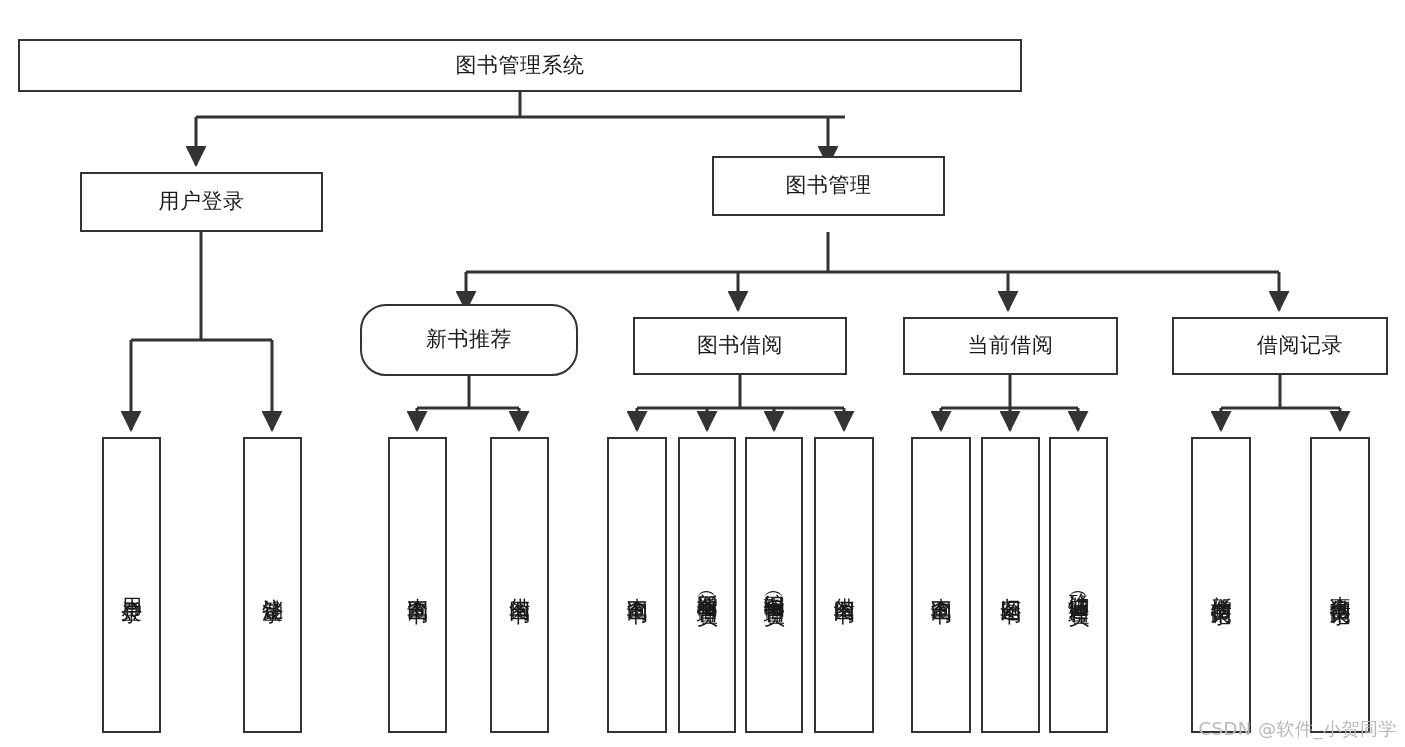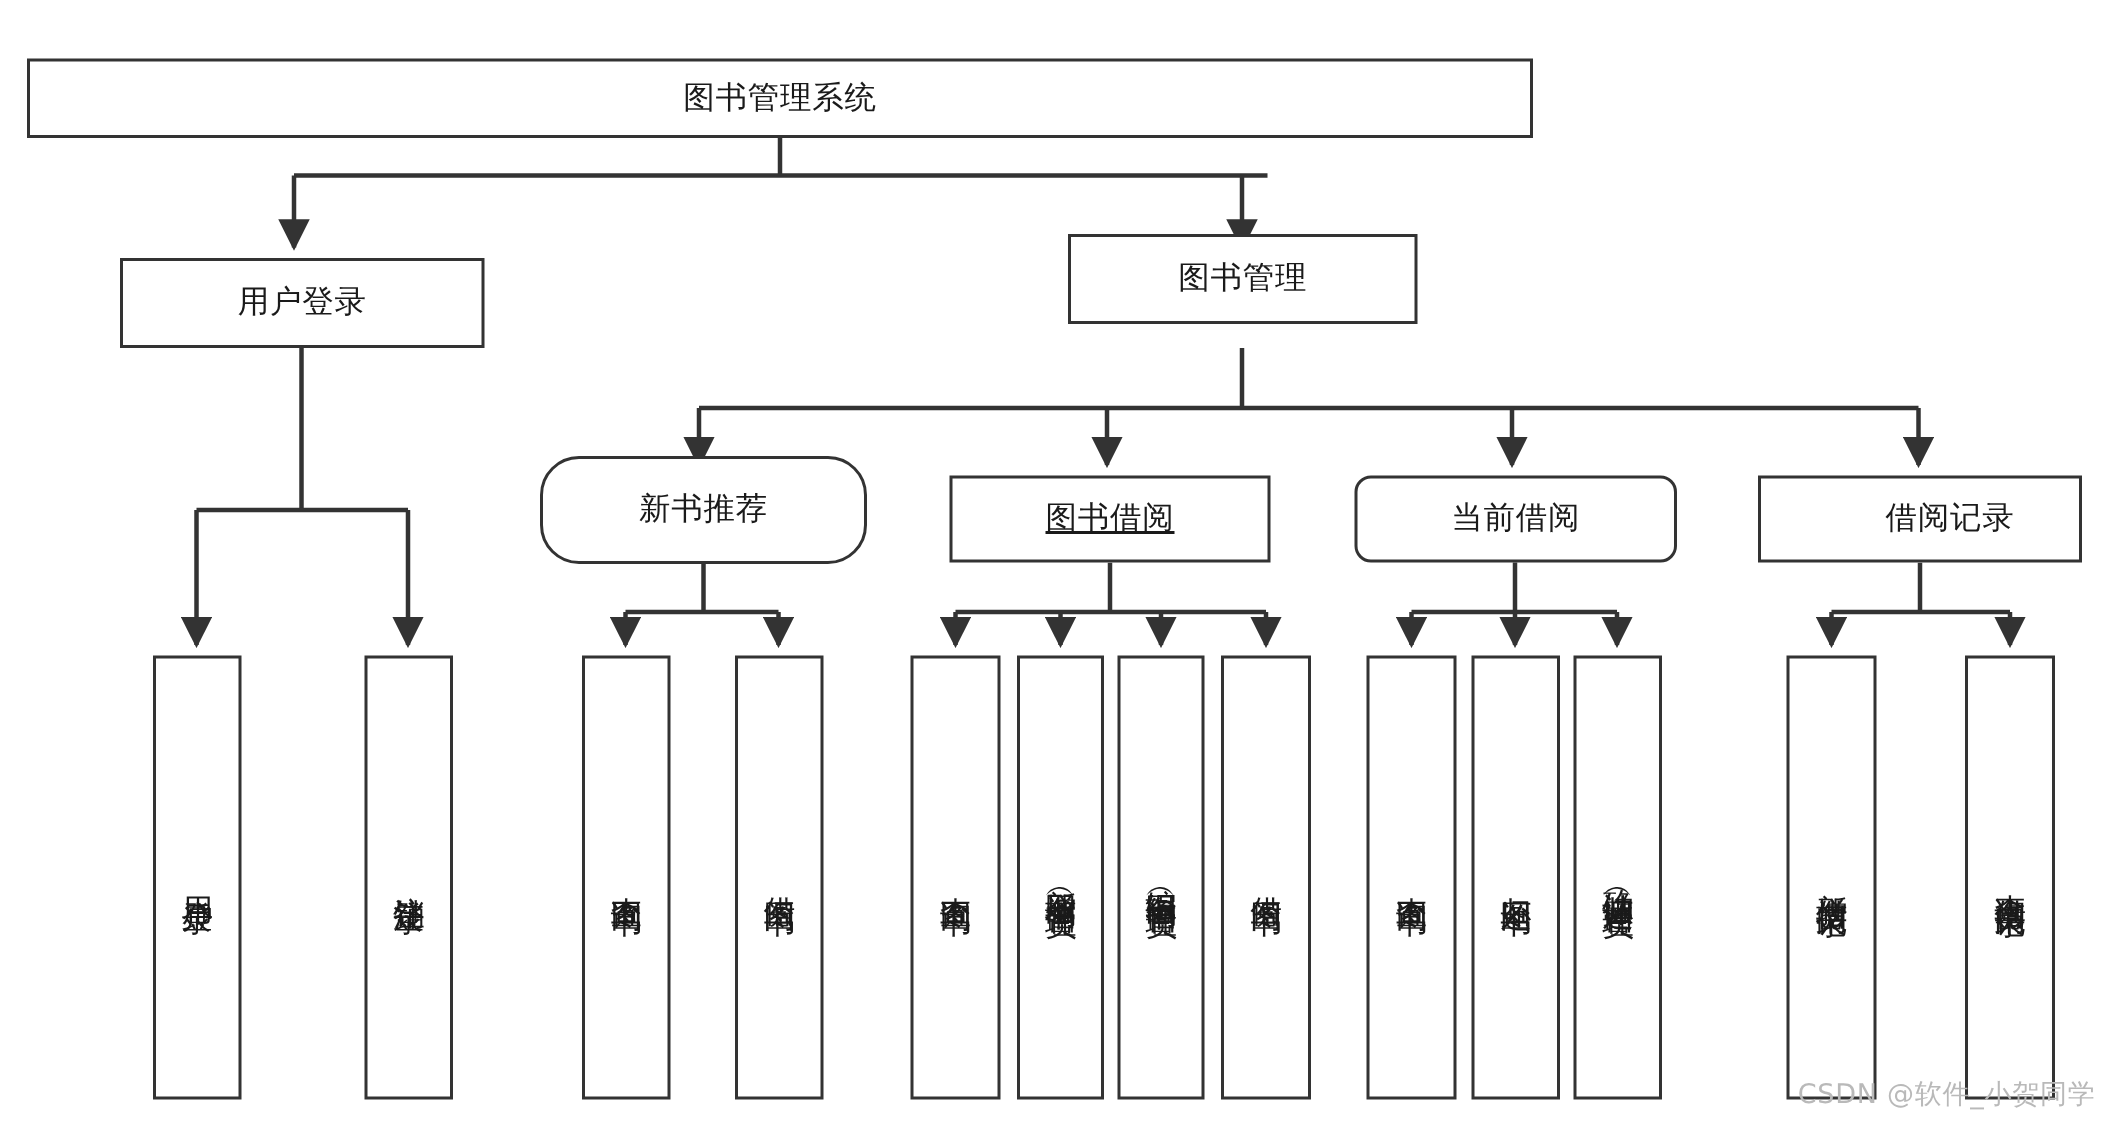--- a/index.html
+++ b/index.html
@@ -132,24 +132,24 @@
   <div class="node horiz" style="left:80px; top:172px; width:243px; height:60px;">
     <span>用户登录</span>
   </div>
   <div class="node horiz" style="left:712px; top:156px; width:233px; height:60px;">
     <span>图书管理</span>
   </div>
 
   <div class="node horiz" style="left:360px; top:304px; width:218px; height:72px;border-radius:26px;">
     <span>新书推荐</span>
   </div>
-  <div class="node horiz" style="left:633px; top:317px; width:214px; height:58px;text-decoration:underline;">
+  <div class="node horiz" style="left:633px; top:317px; width:214px; height:58px;">
     <span>图书借阅</span>
   </div>
-  <div class="node horiz" style="left:903px; top:317px; width:215px; height:58px;border-radius:11px;">
+  <div class="node horiz" style="left:903px; top:317px; width:215px; height:58px;">
     <span>当前借阅</span>
   </div>
   <div class="node horiz" style="left:1172px; top:317px; width:216px; height:58px;padding-left:40px;">
     <span>借阅记录</span>
   </div>
 
   <div class="node vert" style="left:102px; top:437px; width:59px; height:296px;">
     <span>用户登录</span>
   </div>
   <div class="node vert" style="left:243px; top:437px; width:59px; height:296px;">

